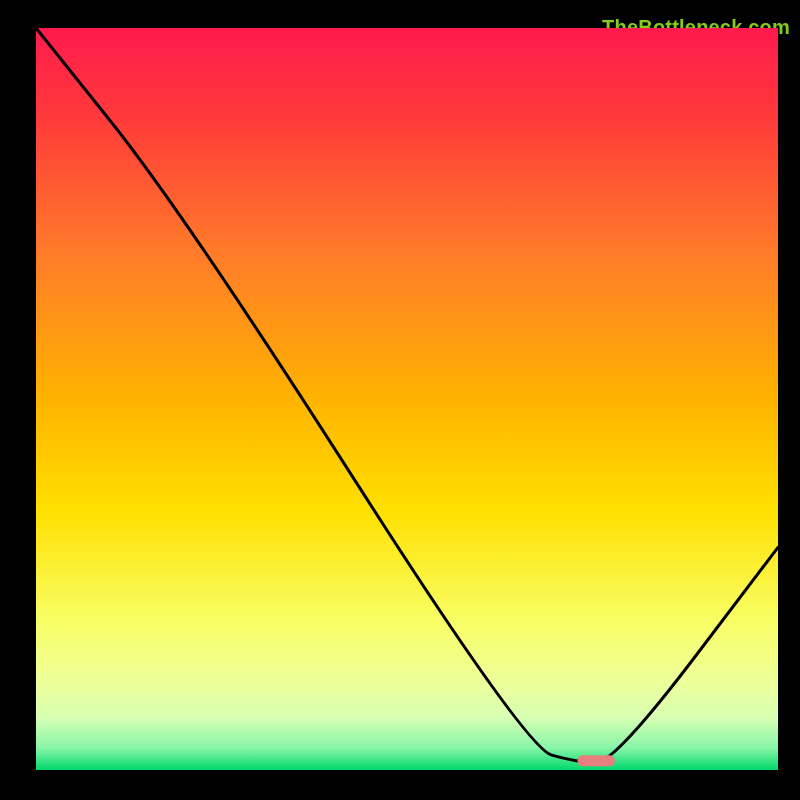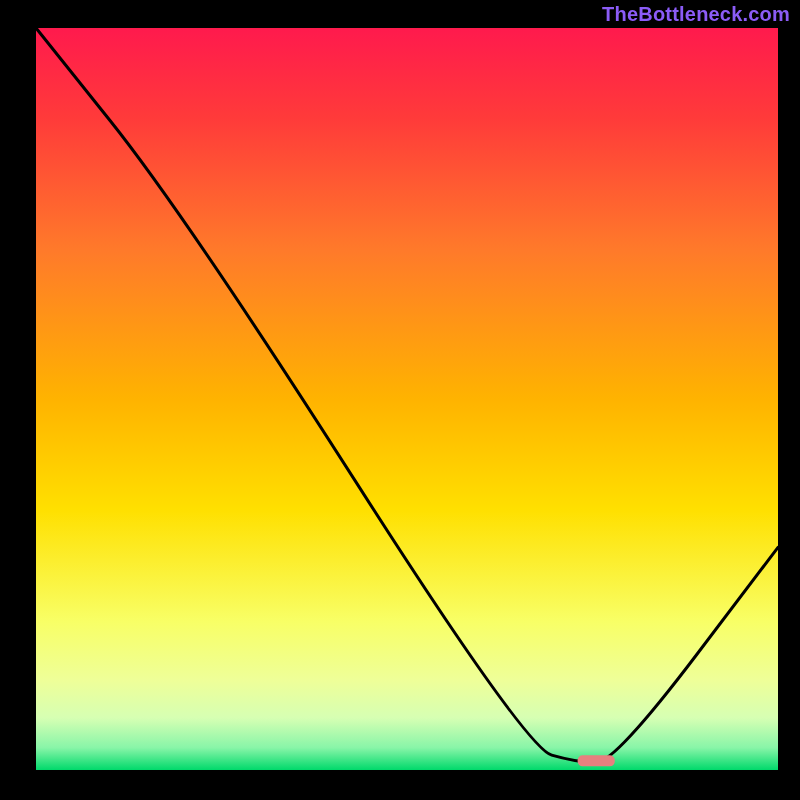--- a/index.html
+++ b/index.html
@@ -10,23 +10,23 @@
     background: #000000;
     font-family: Arial, Helvetica, sans-serif;
   }
   .stage {
     position: relative;
     width: 800px;
     height: 800px;
   }
   .watermark {
     position: absolute;
-    top: 3px;
+    top: 16px;
     right: 10px;
-    color: #8b5cf6;
+    color: #84cc16;
     font-size: 20px;
     font-weight: bold;
     letter-spacing: 0.2px;
     user-select: none;
   }
   svg.plot {
     position: absolute;
     left: 0;
     top: 0;
   }

